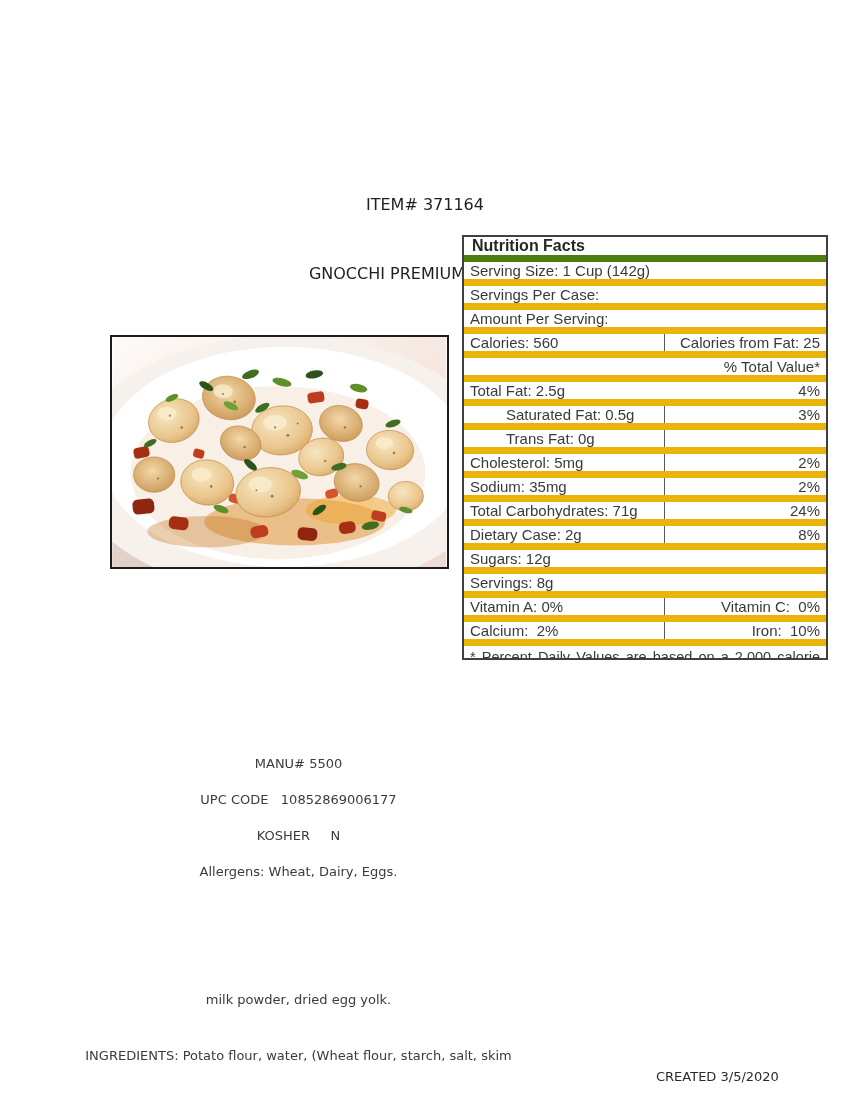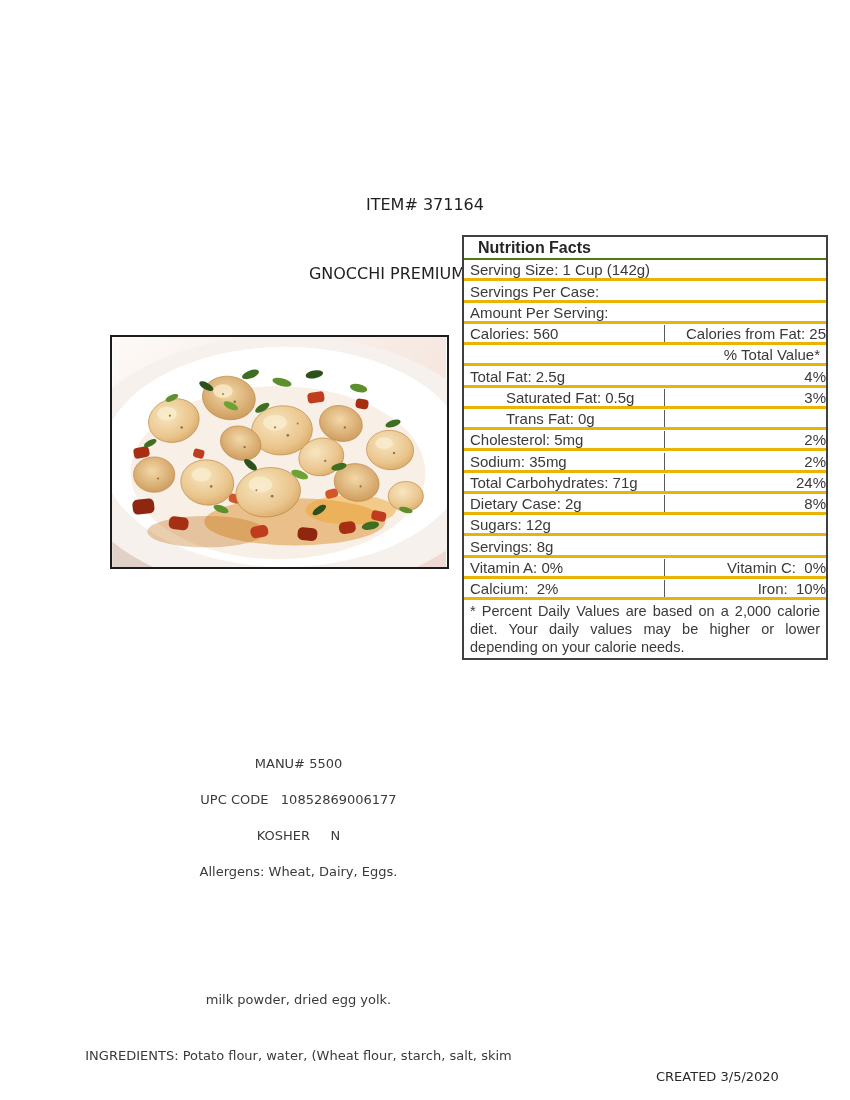--- a/index.html
+++ b/index.html
@@ -49,47 +49,48 @@
     flex-direction: column;
     font-family: "Liberation Sans", sans-serif;
     font-size: 15px;
     color: #3a3a3a;
     background: #ffffff;
   }
   .nhead {
     flex: 0 0 23px;
     display: flex;
     align-items: center;
-    padding-left: 14px;
-    border-bottom: 2px solid #4d7c0f;
+    padding-left: 8px;
+    border-bottom: 7px solid #4d7c0f;
     font-weight: 700;
     font-size: 16px;
     color: #262626;
   }
   .nrow {
     flex: 0 0 21.25px;
     display: flex;
-    align-items: flex-end;
-    border-bottom: 3px solid #eab308;
+    align-items: flex-start;
+    border-bottom: 7px solid #eab308;
     white-space: pre-wrap;
   }
   .cl {
     flex: 0 0 201px;
     display: flex;
     align-items: center;
     padding-left: 6px;
     border-right: 1px solid #595959;
   }
   .cl.nob { border-right: none; }
   .cl.ind { padding-left: 42px; }
   .cr {
     flex: 1;
     display: flex;
     align-items: center;
     justify-content: flex-end;
+    padding-right: 6px;
   }
   .cfull {
     flex: 1;
     display: flex;
     align-items: center;
     padding: 0 6px;
   }
   .cfull.cright { justify-content: flex-end; }
   .nfoot {
     flex: 1;

